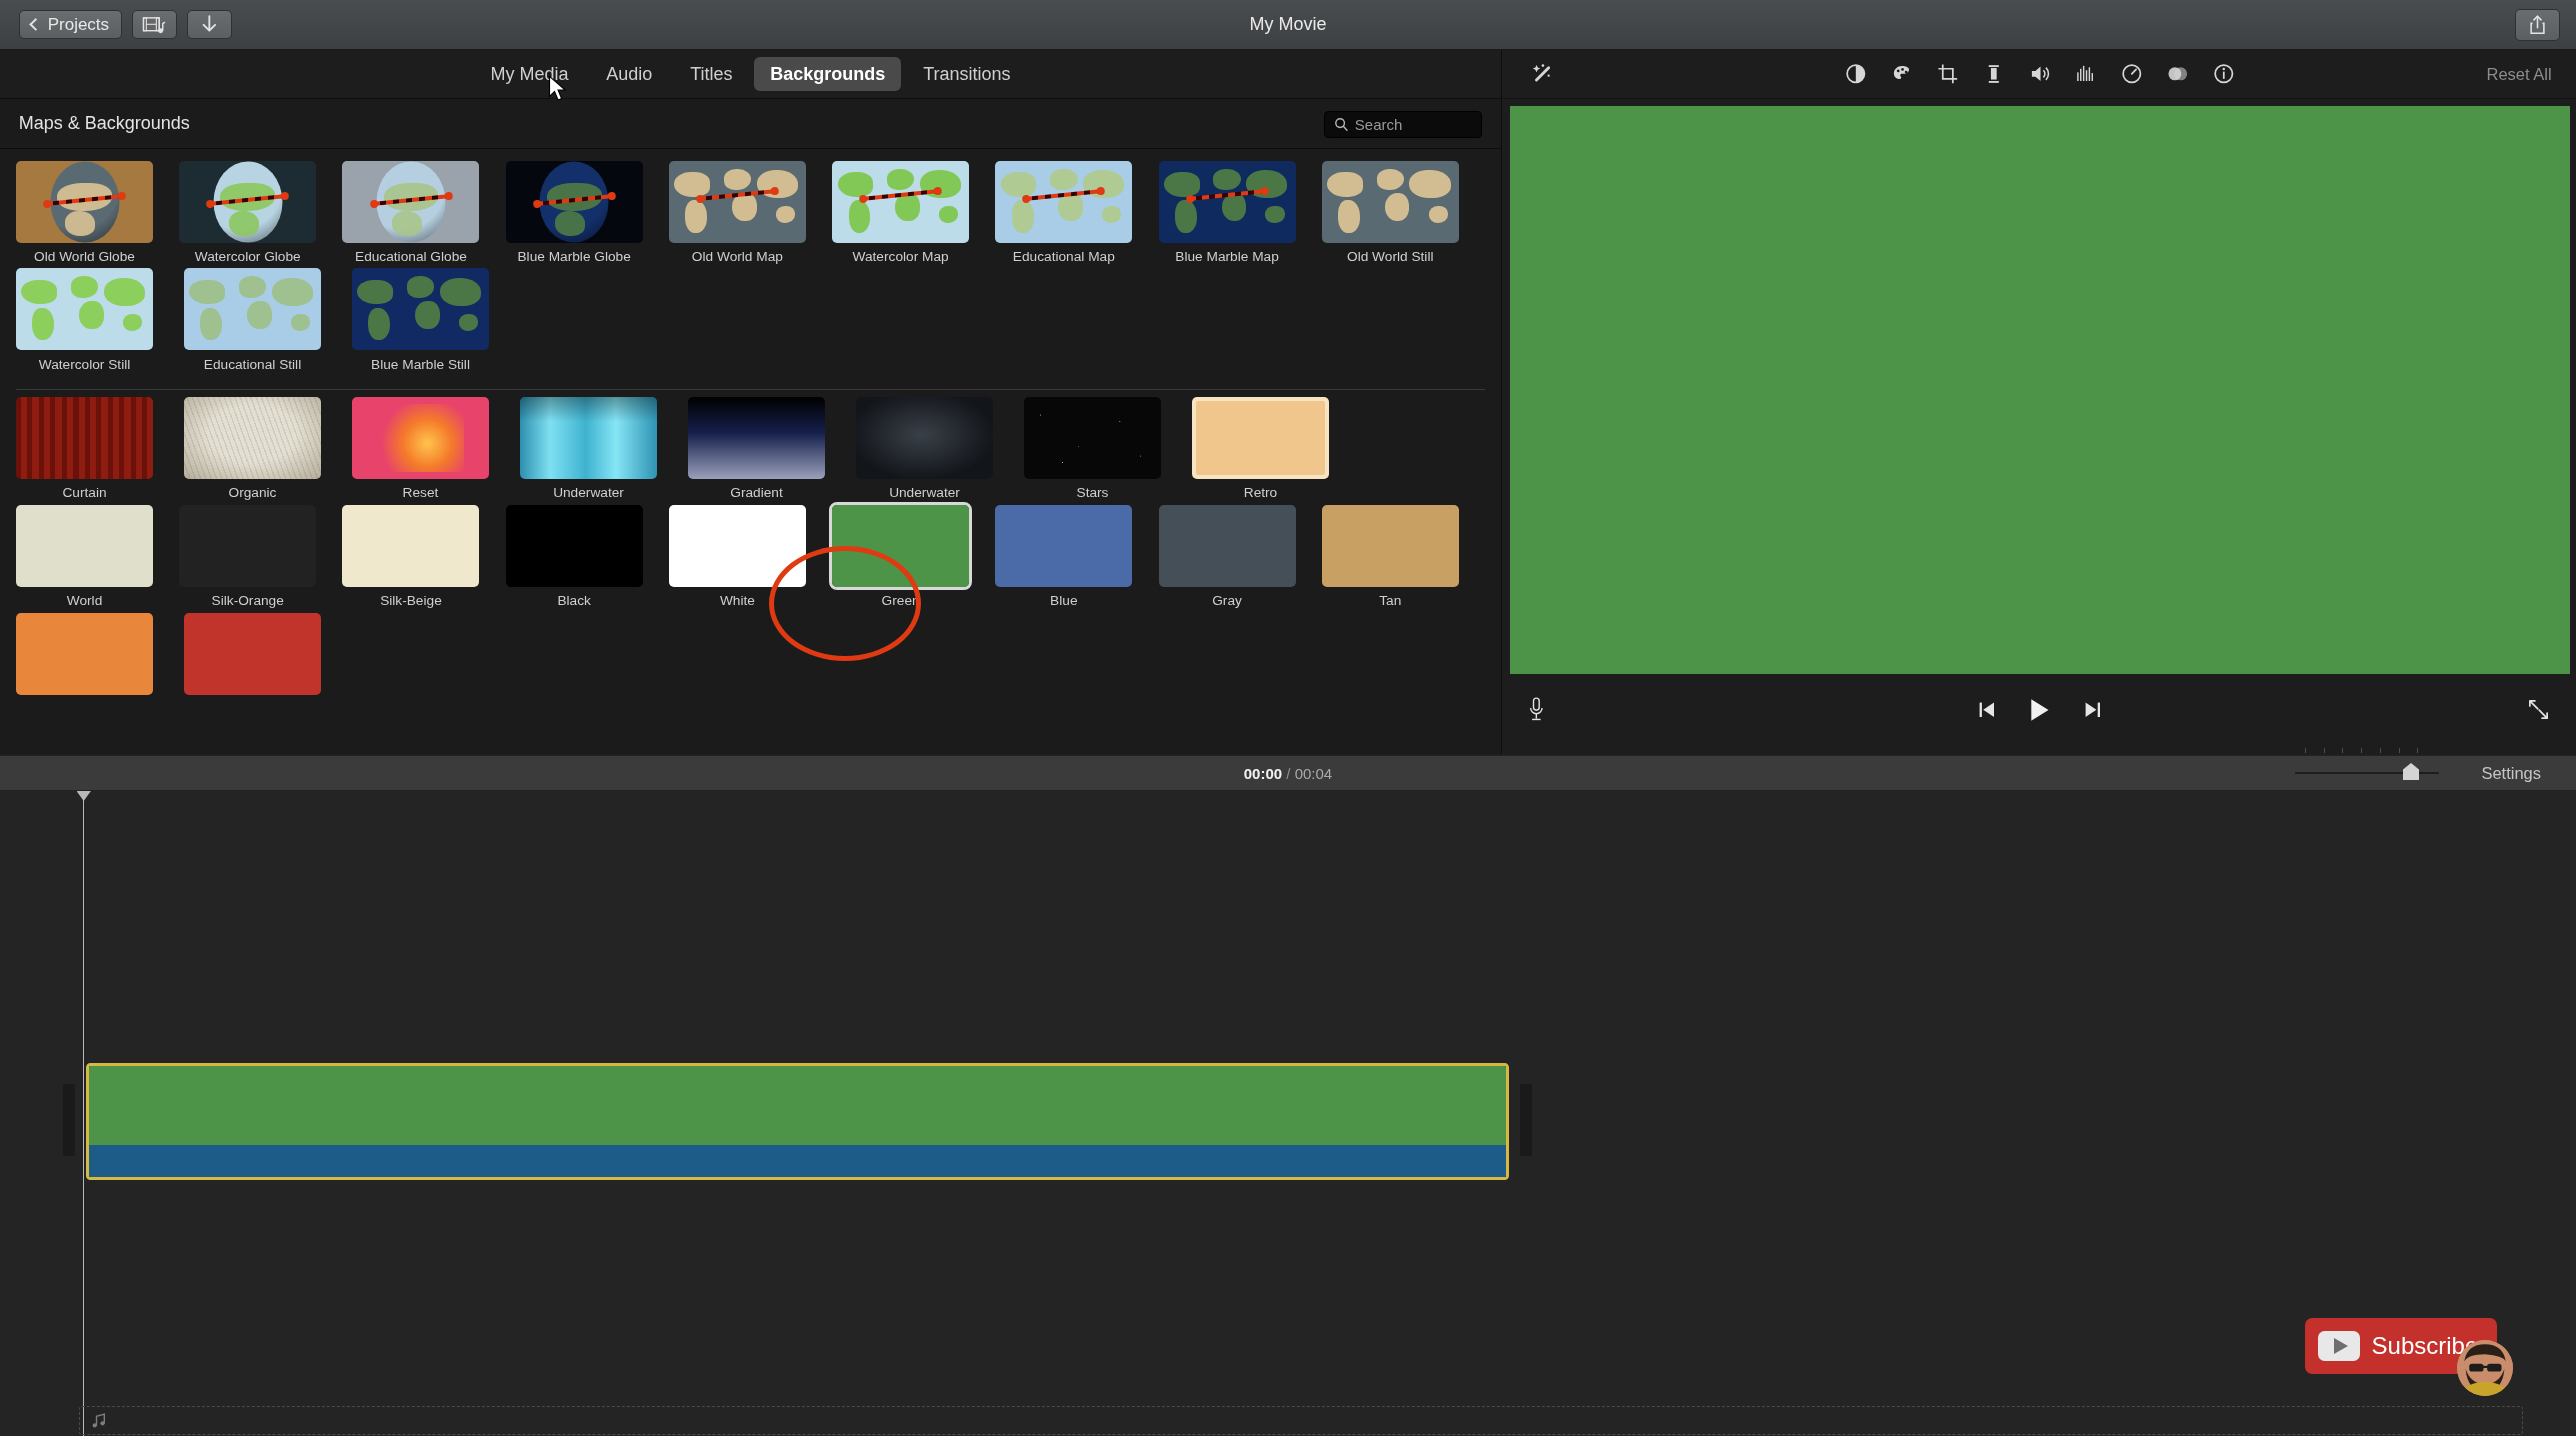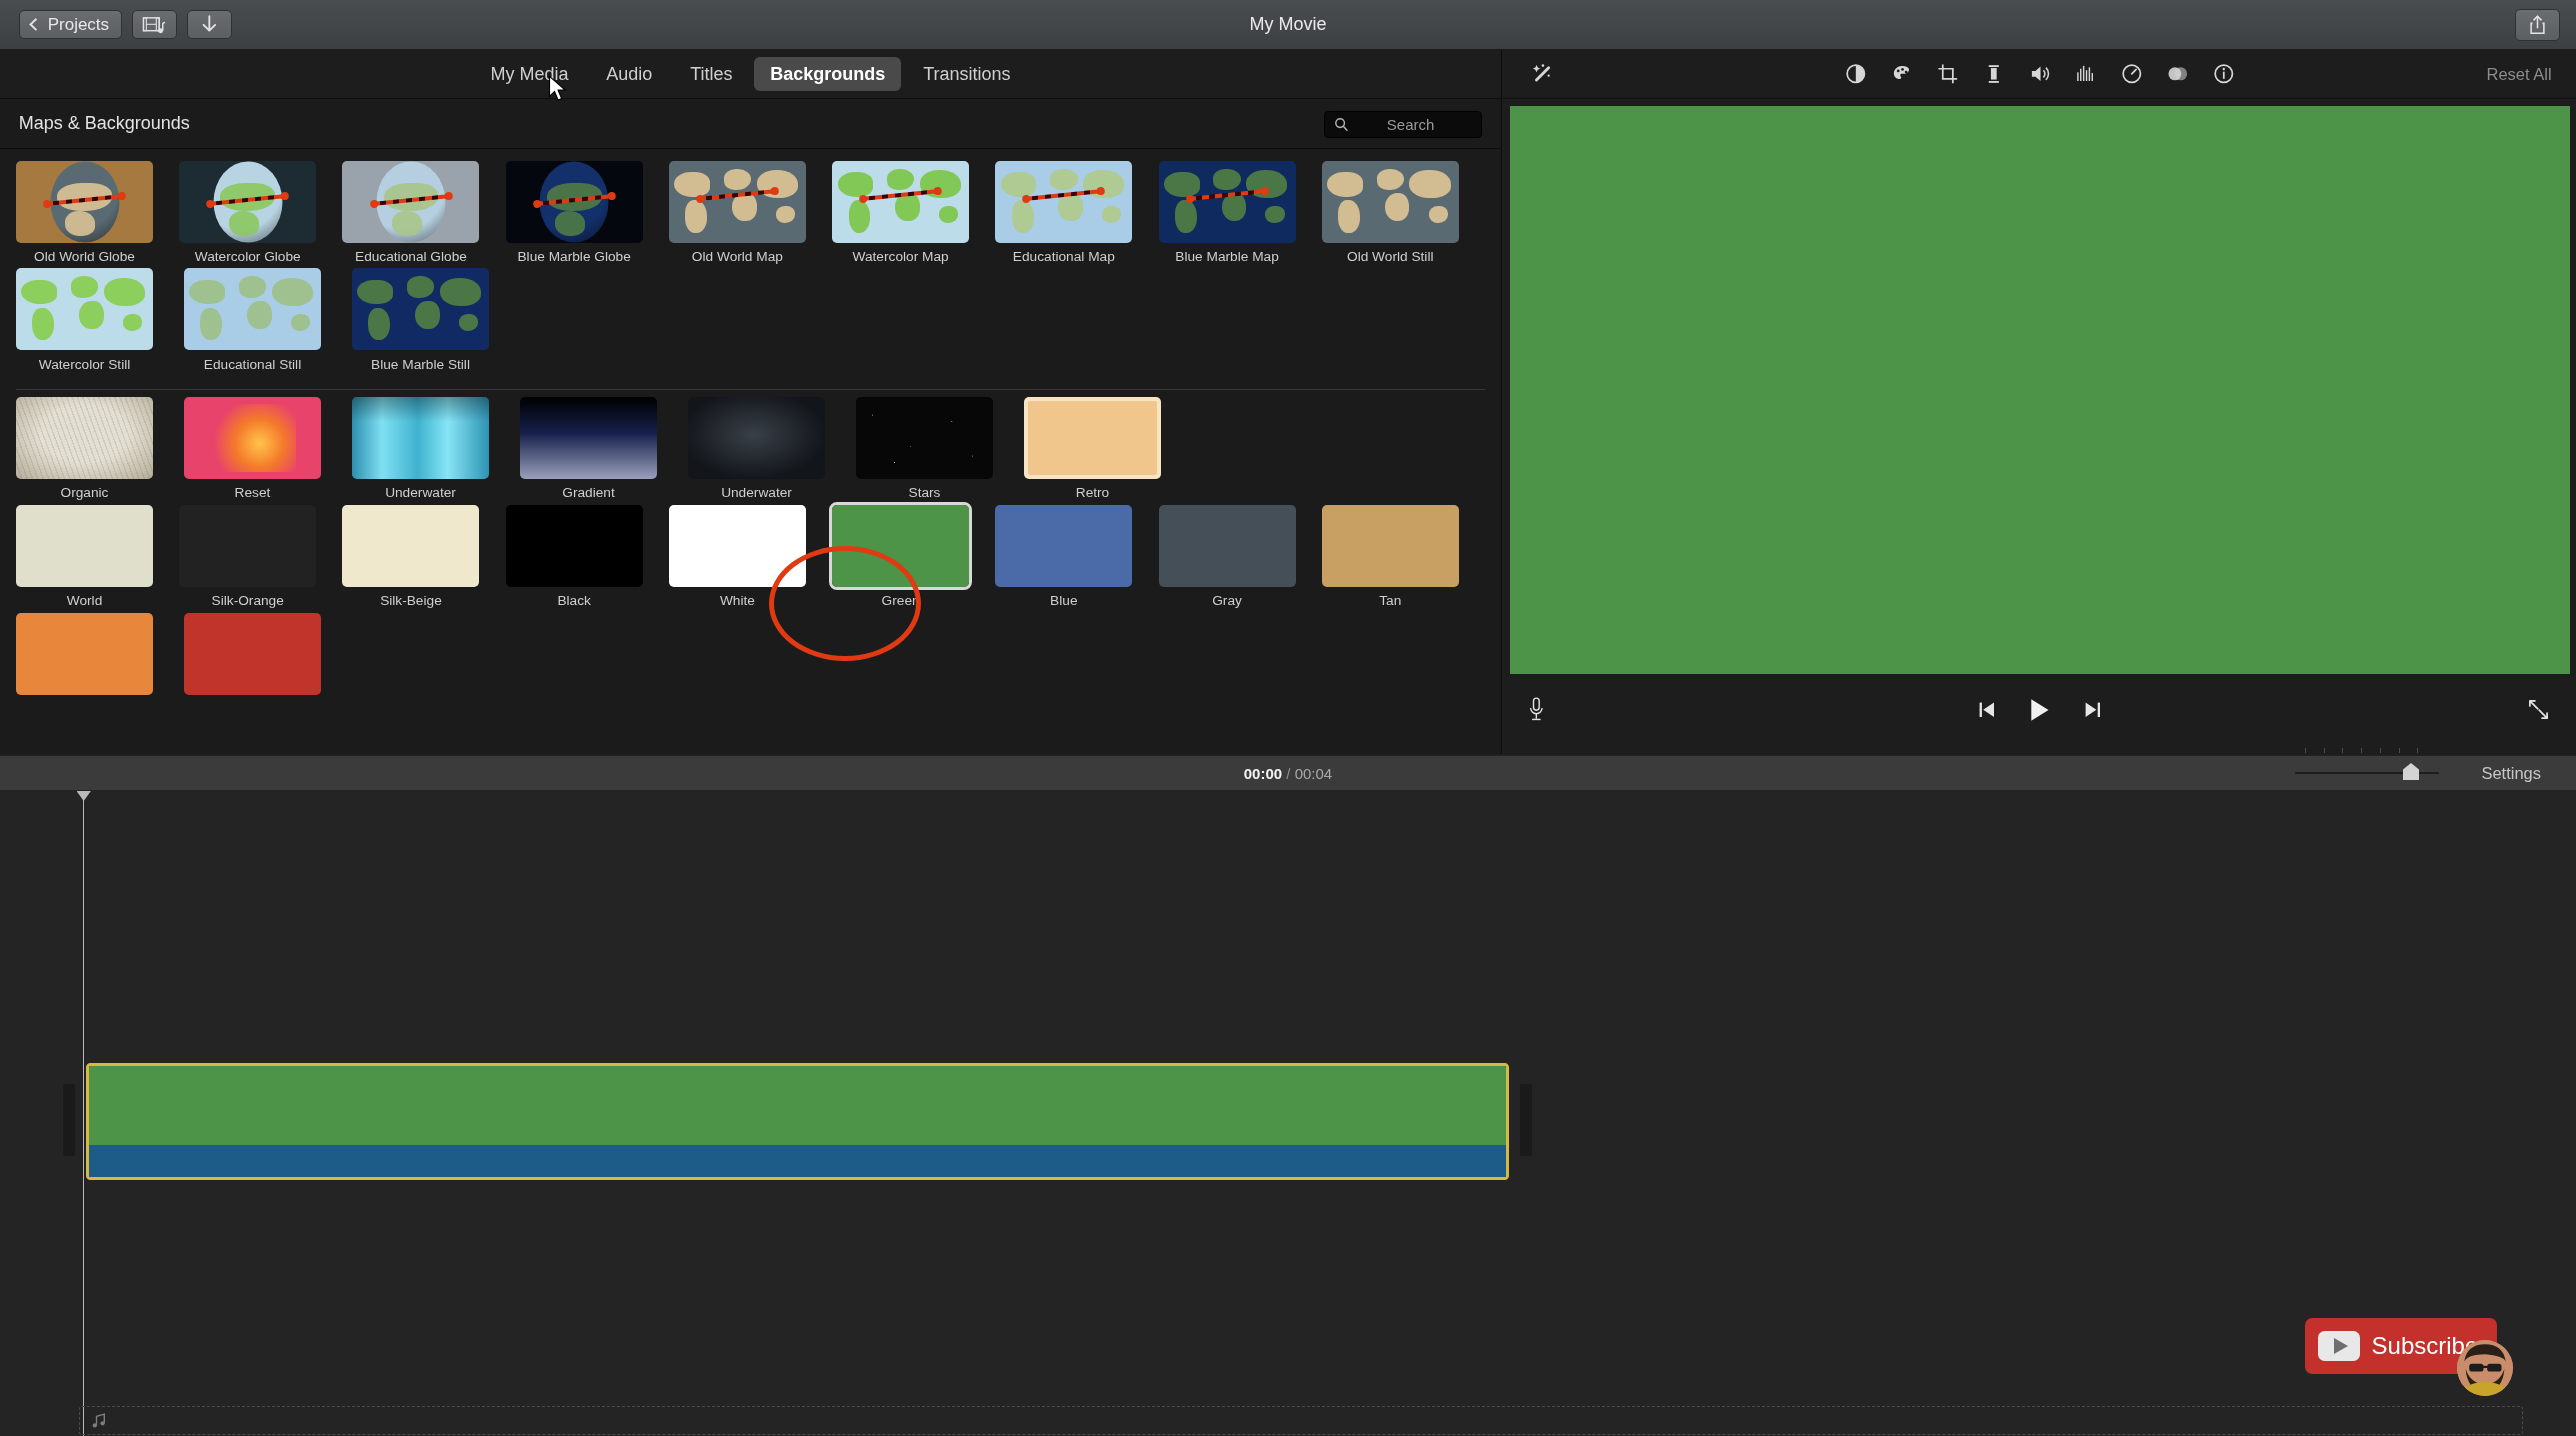--- a/index.html
+++ b/index.html
@@ -66,21 +66,21 @@
     padding: 0 18.7px; border-bottom: 0.7px solid #0d0d0d; position: relative;
     background: #1b1b1b;
   }
   .section-title { color: #e4e4e4; font-size: 18px; }
   .search-box {
     position: absolute; right: 18.7px; top: 11.5px;
     width: 158px; height: 27px; background: #0b0b0b; border-radius: 4.3px;
     display: flex; align-items: center; padding: 0 8.6px; gap: 6.5px;
     border: 0.7px solid #000;
   }
-  .search-placeholder { color: #9a9a9a; font-size: 15px; margin-left: 32px; }
+  .search-placeholder { color: #9a9a9a; font-size: 15px; }
 
   .grid-area { padding: 11.5px 16px 0 16px; }
   .grid-row { display: flex; gap: 0px; }
   .cell { width: 168px; margin-bottom: 4.3px; }
   .thumb {
     width: 137px; height: 82px; border-radius: 5px; overflow: hidden;
     position: relative; background: #222;
   }
   .thumb.sel { outline: 3.6px solid #d8d8d8; outline-offset: -0.7px; }
   .cell-label {
@@ -449,20 +449,26 @@
               <div style="position:absolute;left:40%;top:10%;width:20%;height:26%;background:#4f7a45;border-radius:44% 48% 52% 40%;opacity:.95"></div>
               <div style="position:absolute;left:46%;top:40%;width:18%;height:34%;background:#4f7a45;border-radius:50% 42% 44% 48%;opacity:.95"></div>
               <div style="position:absolute;left:64%;top:12%;width:30%;height:34%;background:#4f7a45;border-radius:46% 50% 42% 48%;opacity:.95"></div>
               <div style="position:absolute;left:78%;top:56%;width:14%;height:20%;background:#4f7a45;border-radius:48% 44% 50% 46%;opacity:.95"></div>
             </div>
             <div class="cell-label">Blue Marble Still</div>
           </div>
         </div>
       <div class="divider"></div>
       <div class="grid-row" id="bg-row1">
+          <div class="cell">
+            <div class="thumb">
+              <div style="position:absolute;inset:0;background:repeating-linear-gradient(90deg,#6a1109 0 5px,#8e1c10 5px 11.5px)"></div>
+            </div>
+            <div class="cell-label">Curtain</div>
+          </div>
           <div class="cell">
             <div class="thumb">
               <div style="position:absolute;inset:0;background:radial-gradient(ellipse at 50% 45%, #e3dfd2 45%, #b5ad9a 100%)"></div>
               <div style="position:absolute;inset:0;background:repeating-linear-gradient(70deg,rgba(90,80,60,.14) 0 1.4px,transparent 1.4px 5px)"></div>
             </div>
             <div class="cell-label">Organic</div>
           </div>
           <div class="cell">
             <div class="thumb">
               <div style="position:absolute;inset:0;background:#e8436a"></div>

